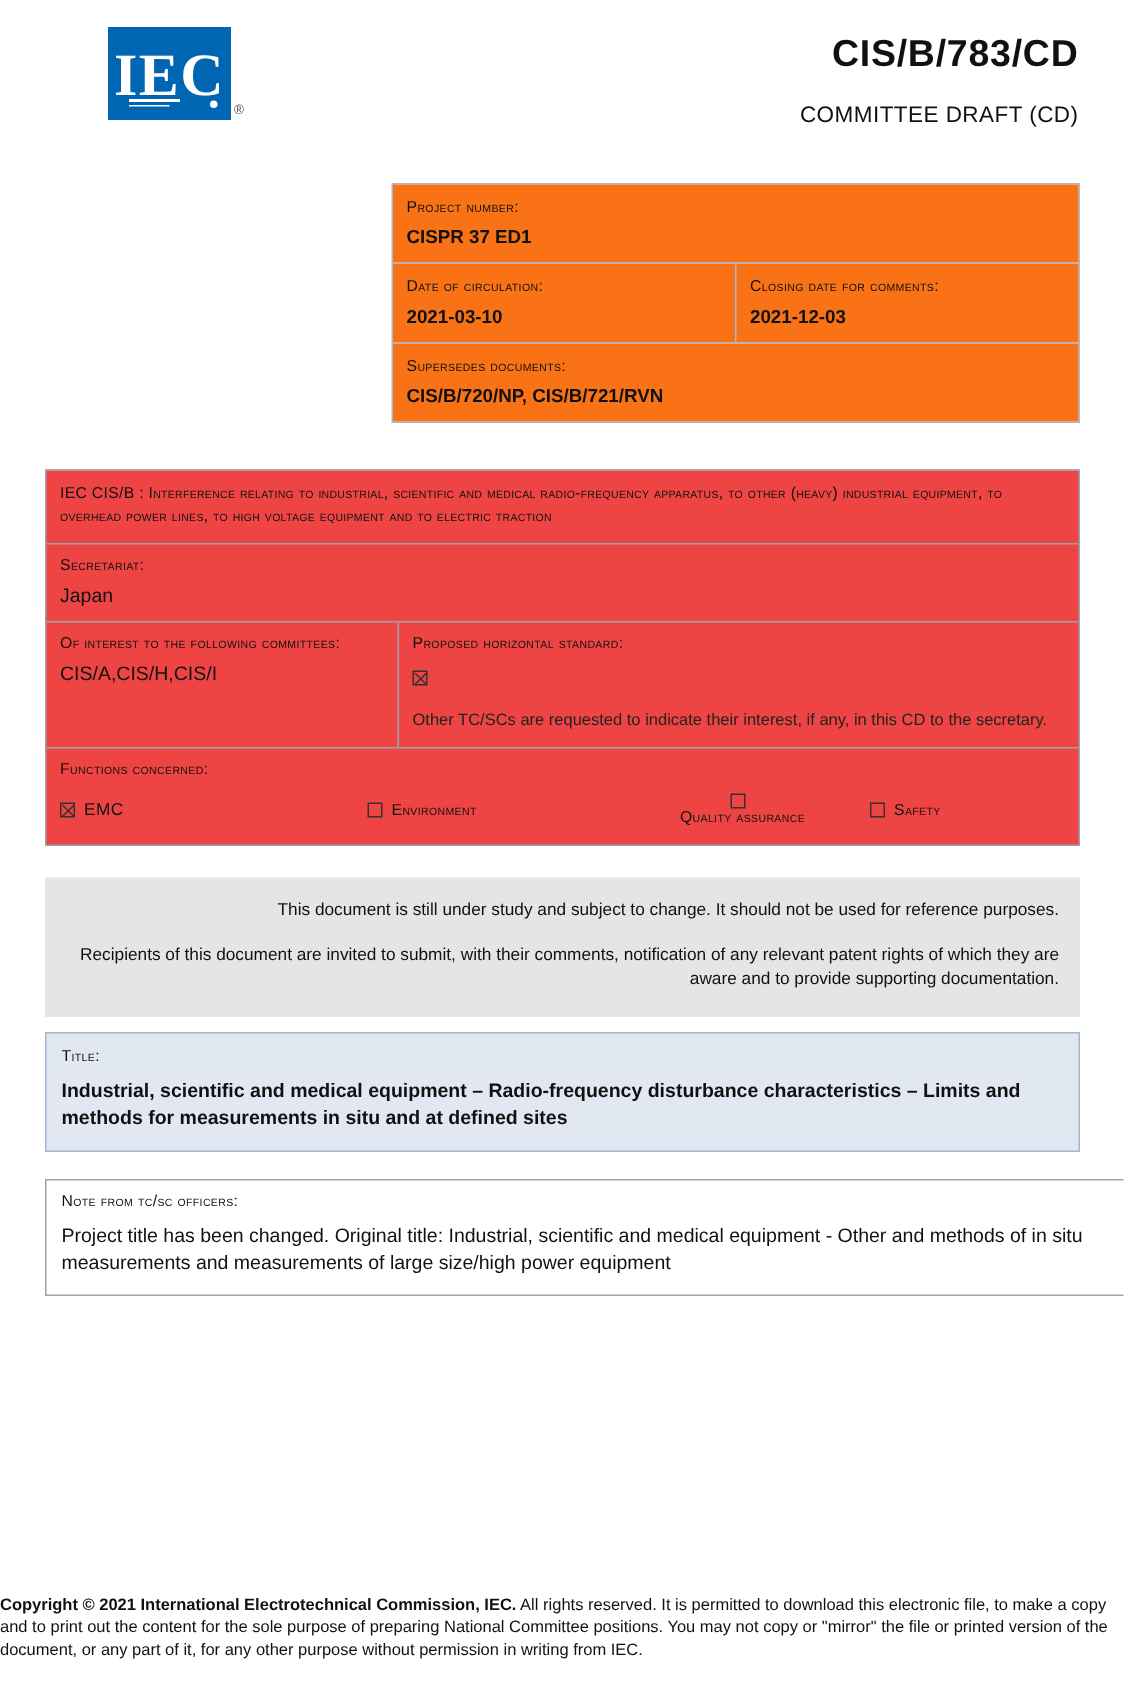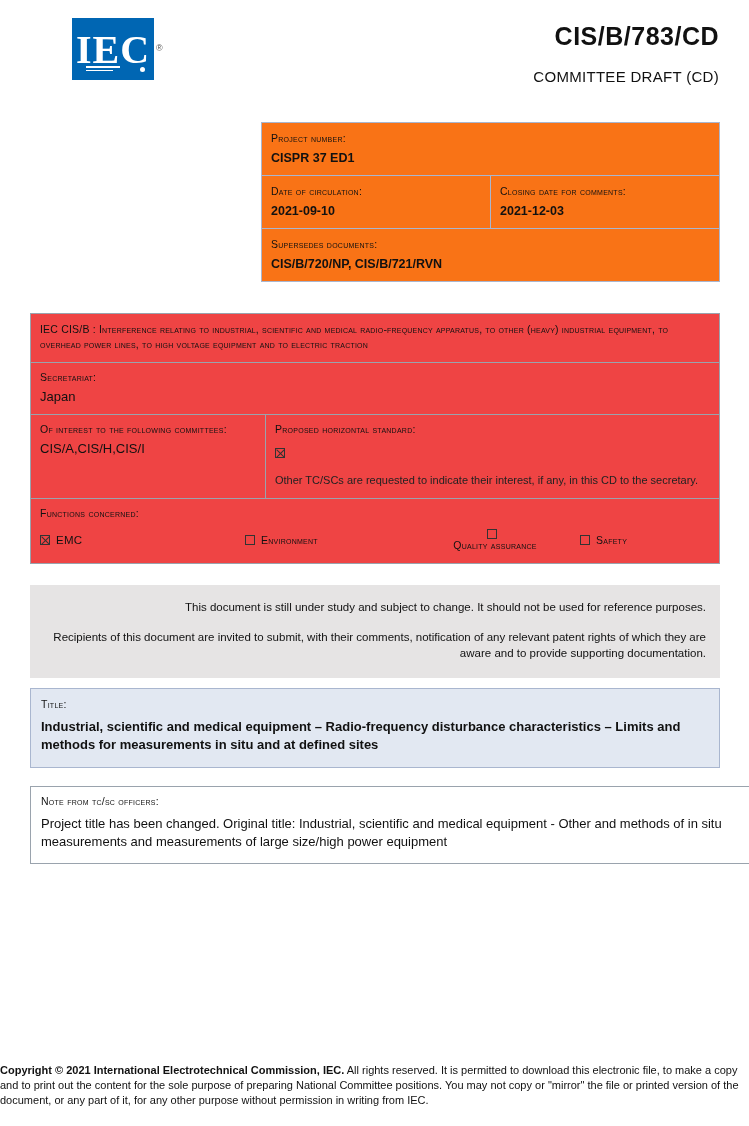--- a/index.html
+++ b/index.html
@@ -28,21 +28,21 @@
     position: relative;
     height: 100px;
     padding-top: 18px;
     box-sizing: border-box;
   }
   .logo-wrap {
     position: absolute;
     left: 0;
     top: 18px;
     display: flex;
-    align-items: center;
+    align-items: flex-end;
     padding-left: 42px;
   }
   .logo {
     width: 82px;
     height: 62px;
     background: #0066b3;
     color: #ffffff;
     font-family: "Liberation Serif", serif;
     font-weight: bold;
     font-size: 40px;
@@ -301,21 +301,21 @@
   <div class="info-block">
     <div class="info-row">
       <div class="info-cell">
         <div class="lbl">Project number:</div>
         <div class="val-b">CISPR 37 ED1</div>
       </div>
     </div>
     <div class="info-row">
       <div class="info-cell">
         <div class="lbl">Date of circulation:</div>
-        <div class="val-b">2021-09-10</div>
+        <div class="val-b">2021-03-10</div>
       </div>
       <div class="info-cell">
         <div class="lbl">Closing date for comments:</div>
         <div class="val-b">2021-12-03</div>
       </div>
     </div>
     <div class="info-row">
       <div class="info-cell">
         <div class="lbl">Supersedes documents:</div>
         <div class="val-b">CIS/B/720/NP, CIS/B/721/RVN</div>

